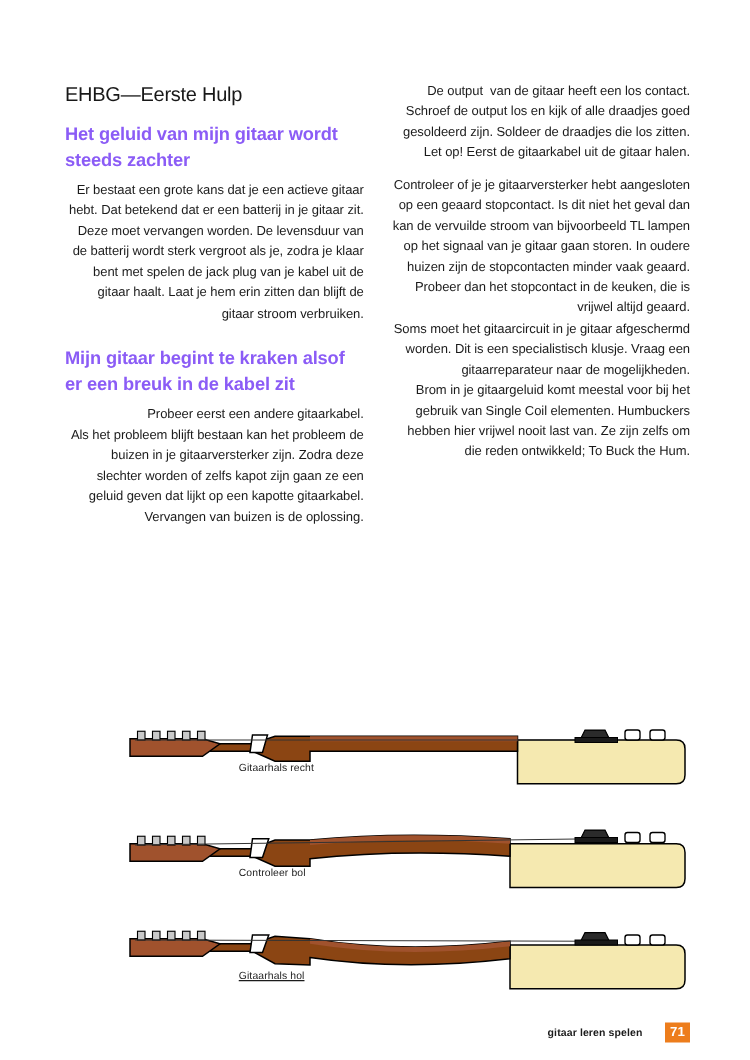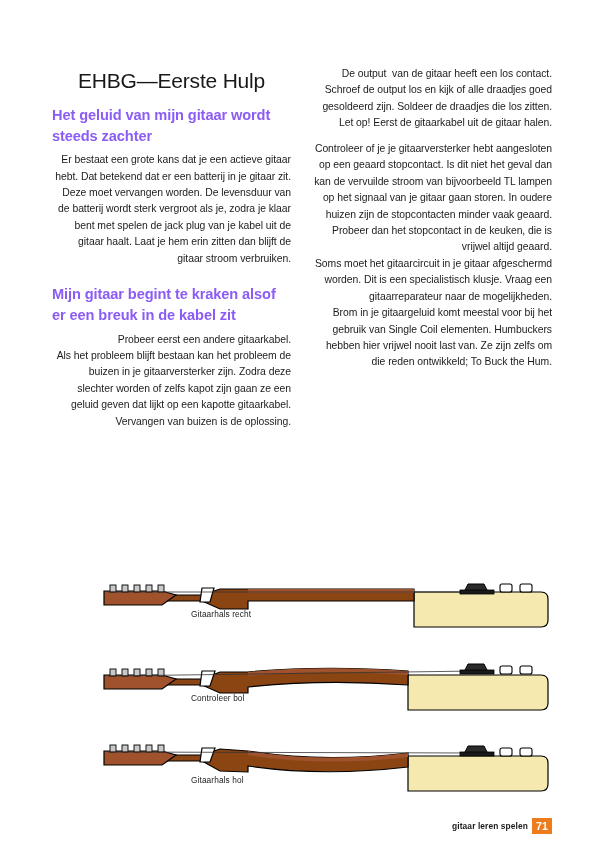--- a/index.html
+++ b/index.html
@@ -30,27 +30,26 @@
     width: 500px;
     display: flex;
     gap: 22px;
     align-items: flex-start;
   }
   .col {
     width: 239px;
   }
 
   .doc-title {
-    font-size: 21px;
+    font-size: 16px;
     font-weight: 400;
     line-height: 1.42;
     letter-spacing: -0.2px;
     margin: 0 0 9px 0;
     color: #181818;
-    text-align: center;
   }
   .doc-title .tline { display: block; }
 
   h2.sect {
     font-size: 14.6px;
     font-weight: bold;
     line-height: 1.45;
     margin: 0 0 5px 0;
     color: #8b5cf6;
     letter-spacing: -0.1px;
@@ -88,39 +87,39 @@
     display: block;
   }
   .fig-caption {
     position: absolute;
     font-size: 8.3px;
     color: #1b1b1b;
     letter-spacing: 0.1px;
   }
   .fig-caption.c1 { left: 139px; top: 34px; text-align: right; }
   .fig-caption.c2 { left: 139px; top: 36px; }
-  .fig-caption.c3 { left: 139px; top: 36px; }
+  .fig-caption.c3 { left: 139px; top: 36px; text-decoration: underline; }
 
   
   .footer {
     position: absolute;
     right: 48px;
     bottom: 14px;
     display: flex;
     align-items: stretch;
     height: 16px;
   }
   .footer-label {
     font-size: 8.4px;
     font-weight: bold;
     color: #1b1b1b;
     letter-spacing: 0.1px;
     display: flex;
     align-items: center;
-    padding-right: 4px;
+    padding-right: 18px;
   }
   .footer-page {
     background: #ED7D1C;
     color: #ffffff;
     font-size: 10.6px;
     font-weight: bold;
     display: flex;
     align-items: center;
     justify-content: center;
     width: 20px;

